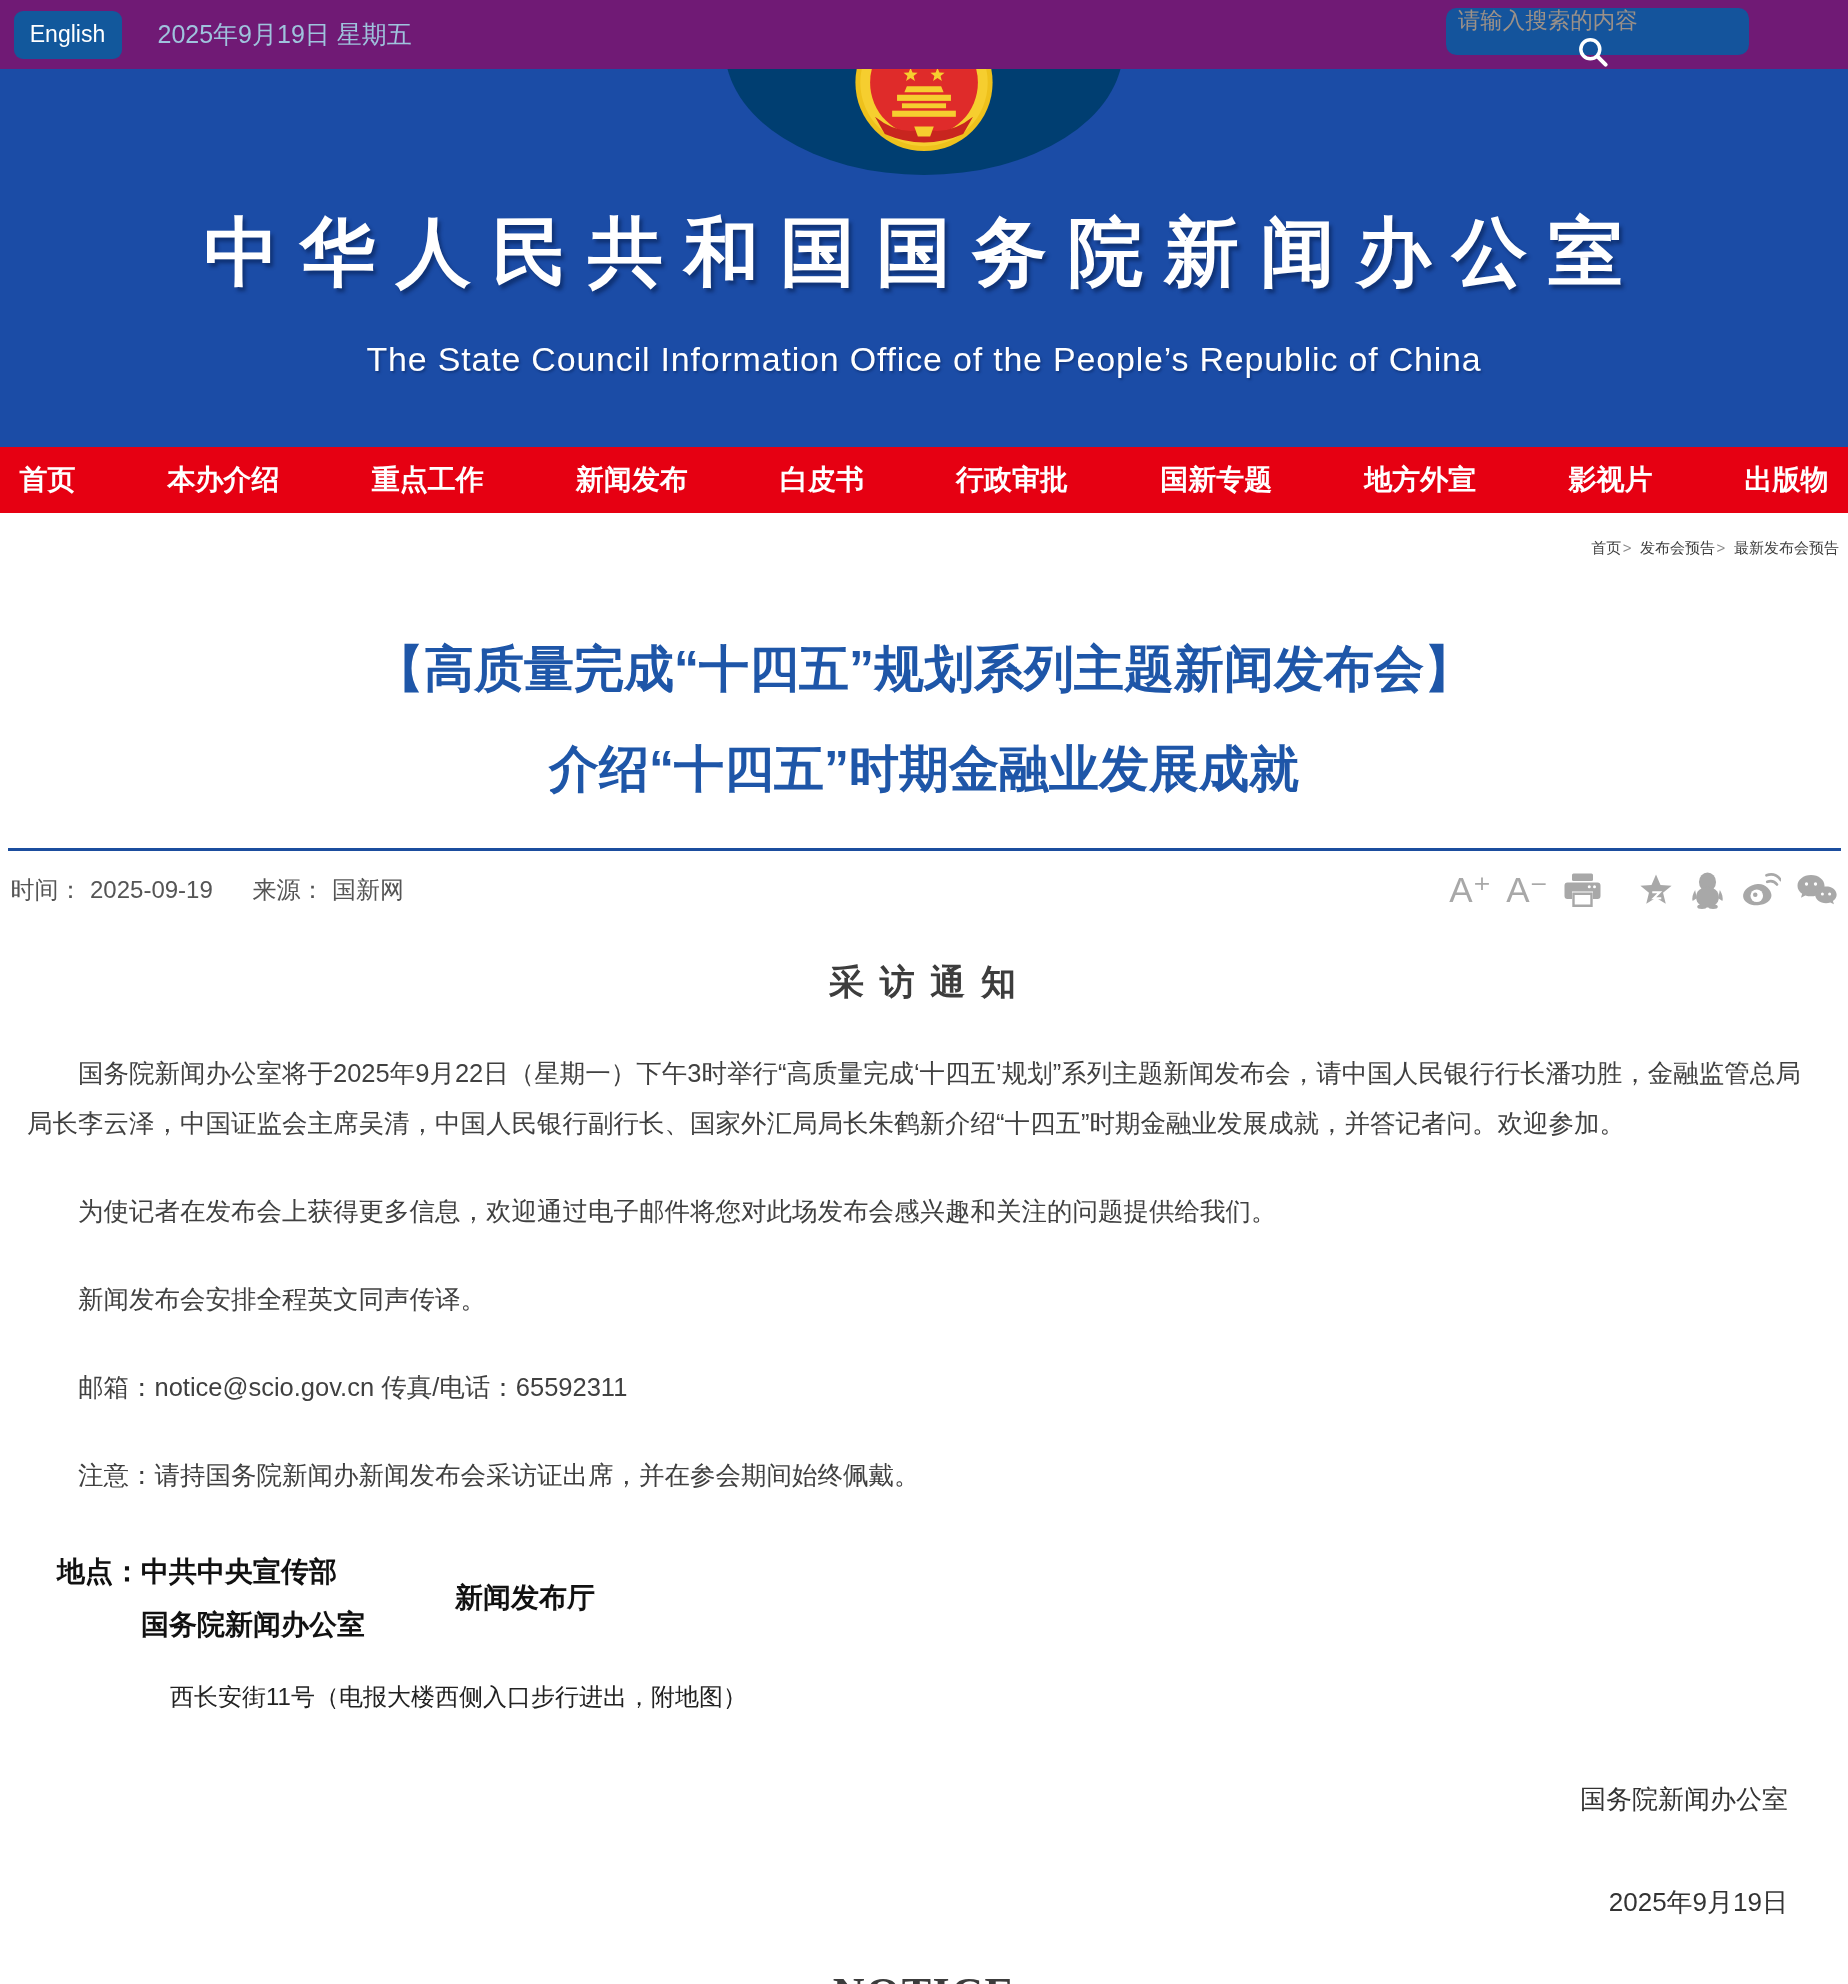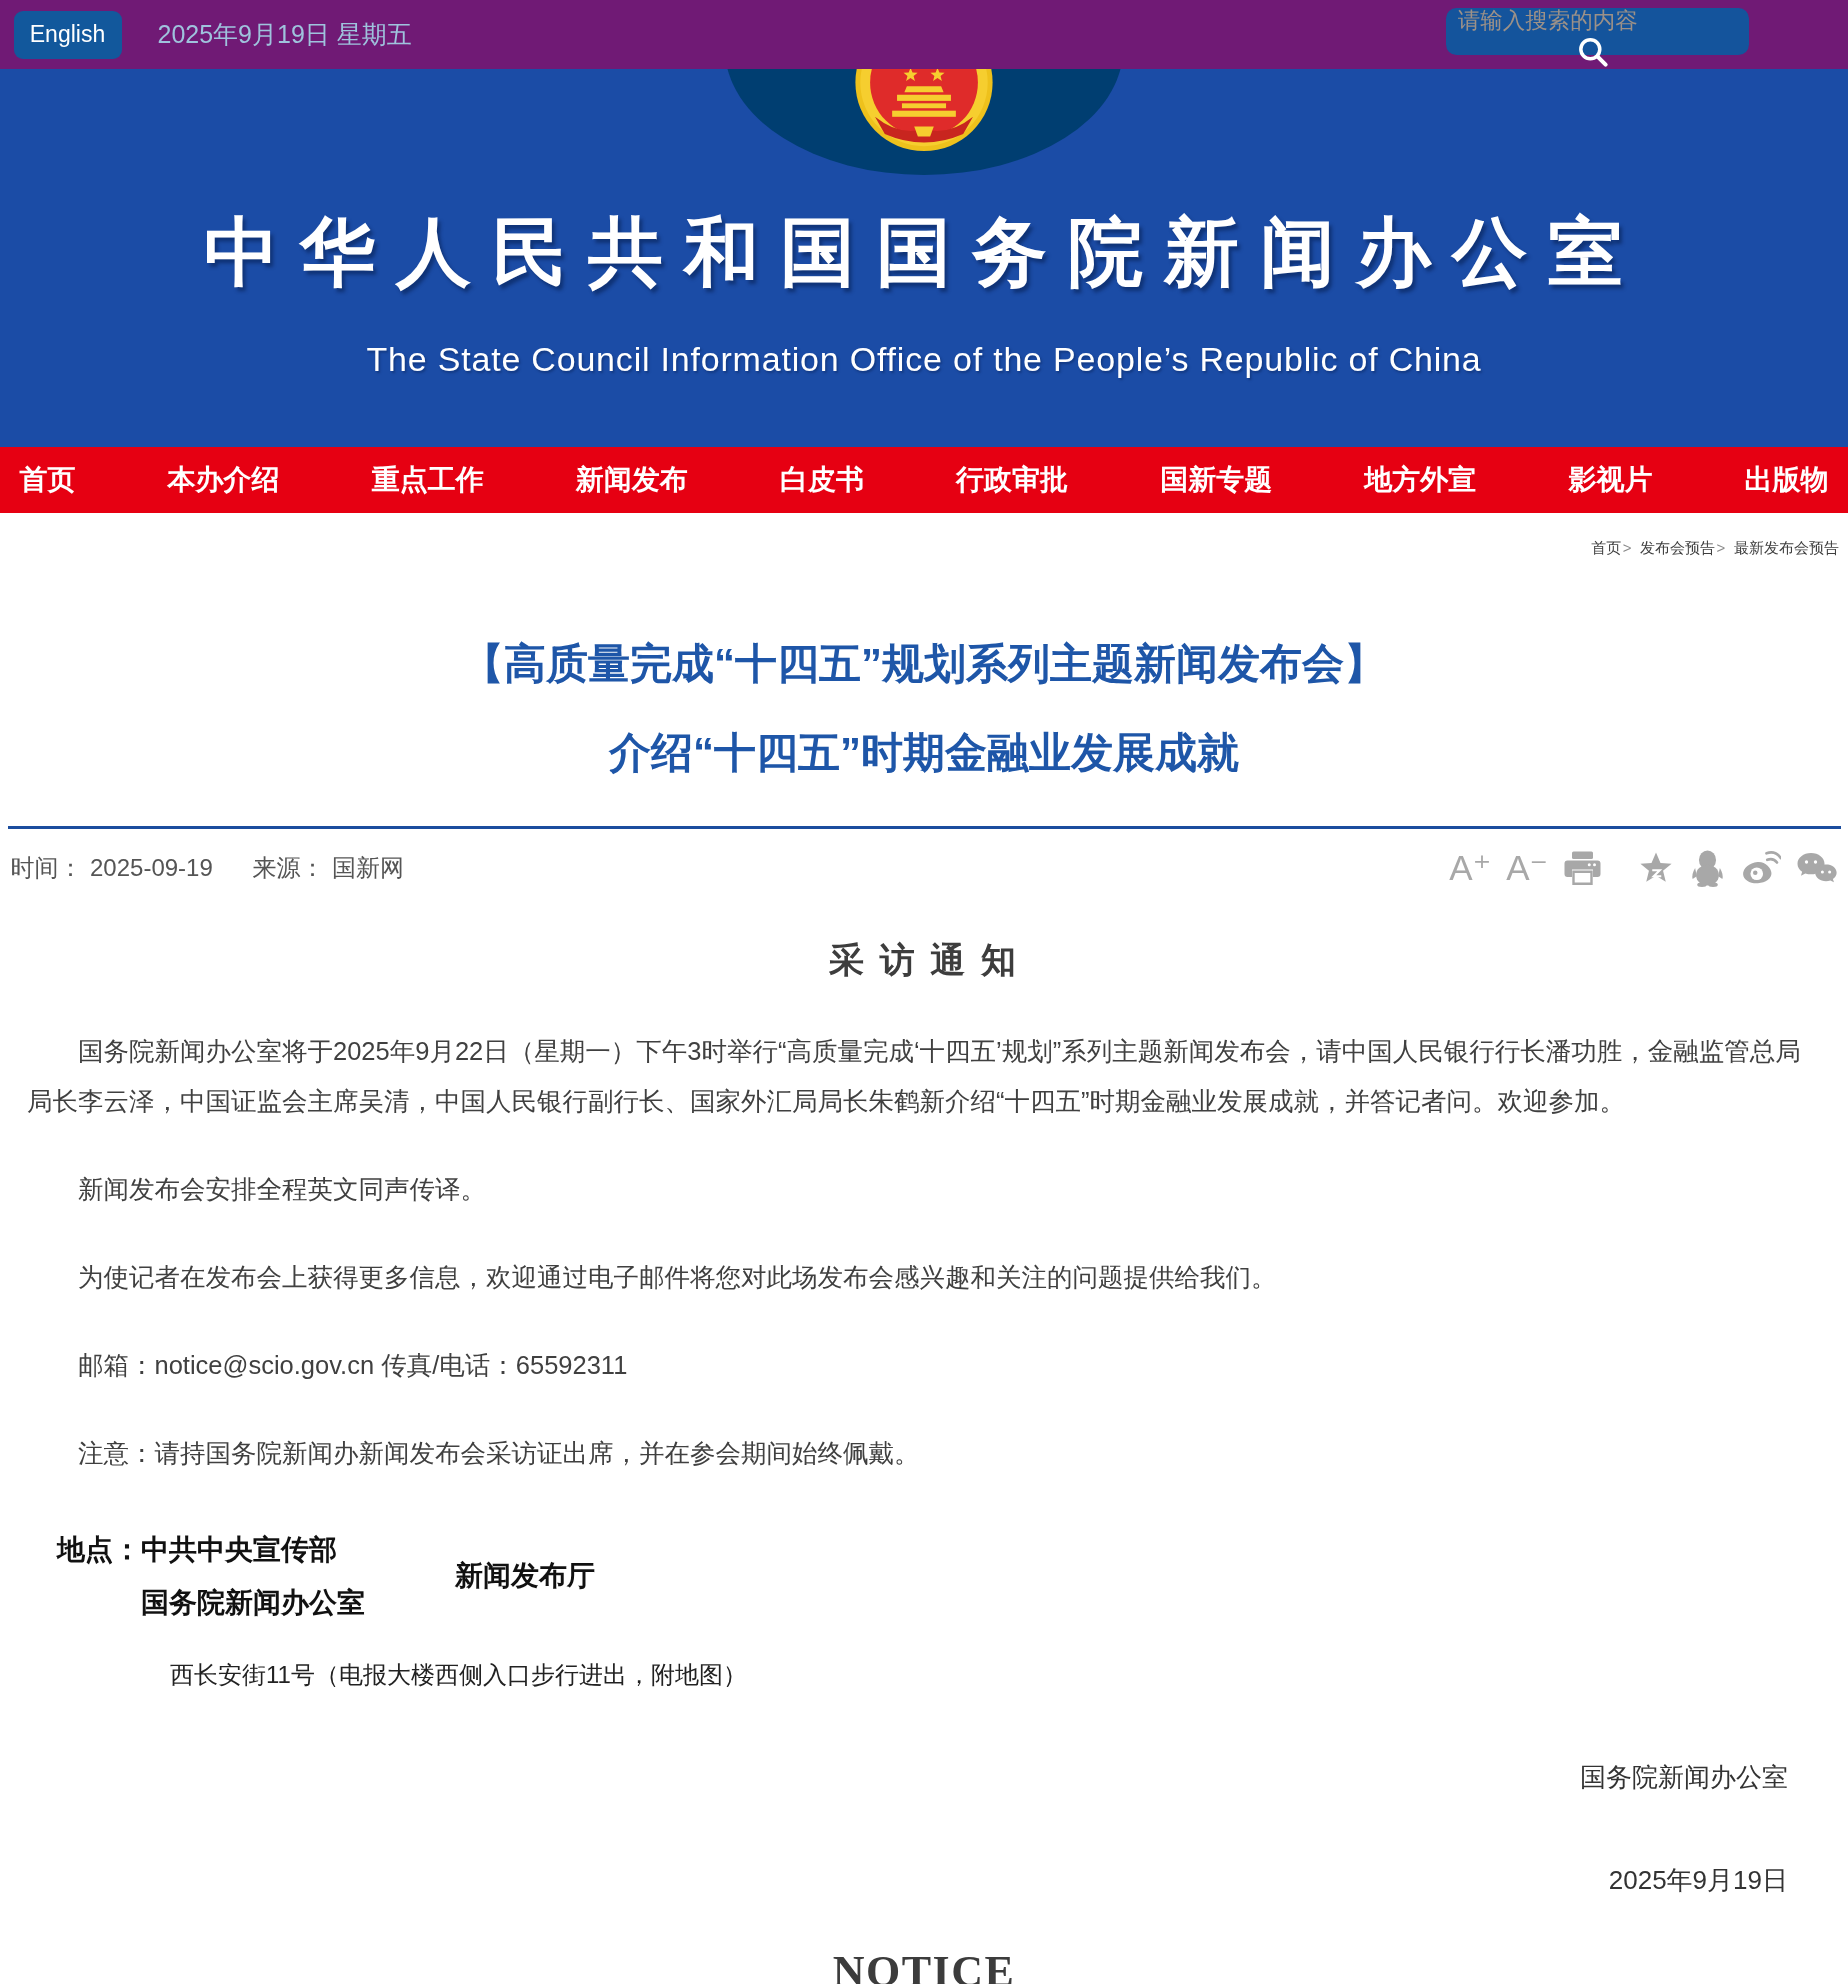--- a/index.html
+++ b/index.html
@@ -57,21 +57,21 @@
   }
   .nav-item {
     color:#fff; font-size:28px; font-weight:bold; text-decoration:none;
     cursor:pointer; white-space:nowrap;
   }
   
   .breadcrumb { padding:25.5px 9px 18px; font-size:15px; color:#3f3f3f;text-align:right; }
   .crumb { cursor:pointer; }
   .crumb-sep { color:#8a8a8a; margin:0 4.5px 0 1.5px; }
   
-  .art-title { text-align:center; color:#1e56a8; font-weight:bold; font-size:42px; }
+  .art-title { text-align:center; color:#1e56a8; font-weight:bold; font-size:50px; }
   .art-title.l1 { margin-top:60px; }
   .art-title.l2 { margin-top:33px; }
   .rule { height:3.8px; background:#1b4d9e; margin:45px 7.5px 0; }
   .meta-row {
     margin:19.5px 10.5px 0; display:flex; justify-content:space-between; align-items:center;
   }
   .meta-left { font-size:24px; color:#555; }
   .meta-left .lbl { margin-right:7.5px; }
   .meta-left .val { margin-right:33px; color:#555; }
   .tools { display:flex; align-items:center; gap:15px; }
@@ -236,22 +236,22 @@
           </svg>
         </span>
       </button>
     </div>
   </div>
 
   <h3 class="cn-heading">采 访 通 知</h3>
 
   <div class="body-text">
     <p>国务院新闻办公室将于2025年9月22日（星期一）下午3时举行“高质量完成‘十四五’规划”系列主题新闻发布会，请中国人民银行行长潘功胜，金融监管总局局长李云泽，中国证监会主席吴清，中国人民银行副行长、国家外汇局局长朱鹤新介绍“十四五”时期金融业发展成就，并答记者问。欢迎参加。</p>
+    <p>为使记者在发布会上获得更多信息，欢迎通过电子邮件将您对此场发布会感兴趣和关注的问题提供给我们。</p>
     <p>新闻发布会安排全程英文同声传译。</p>
-    <p>为使记者在发布会上获得更多信息，欢迎通过电子邮件将您对此场发布会感兴趣和关注的问题提供给我们。</p>
     <p>邮箱：notice@scio.gov.cn 传真/电话：65592311</p>
     <p>注意：请持国务院新闻办新闻发布会采访证出席，并在参会期间始终佩戴。</p>
 
     <div class="venue">
       <div class="lines">
         <div class="line1"><span>地点：</span><span>中共中央宣传部</span></div>
         <div class="line2">国务院新闻办公室</div>
       </div>
       <div class="hall">新闻发布厅</div>
     </div>

